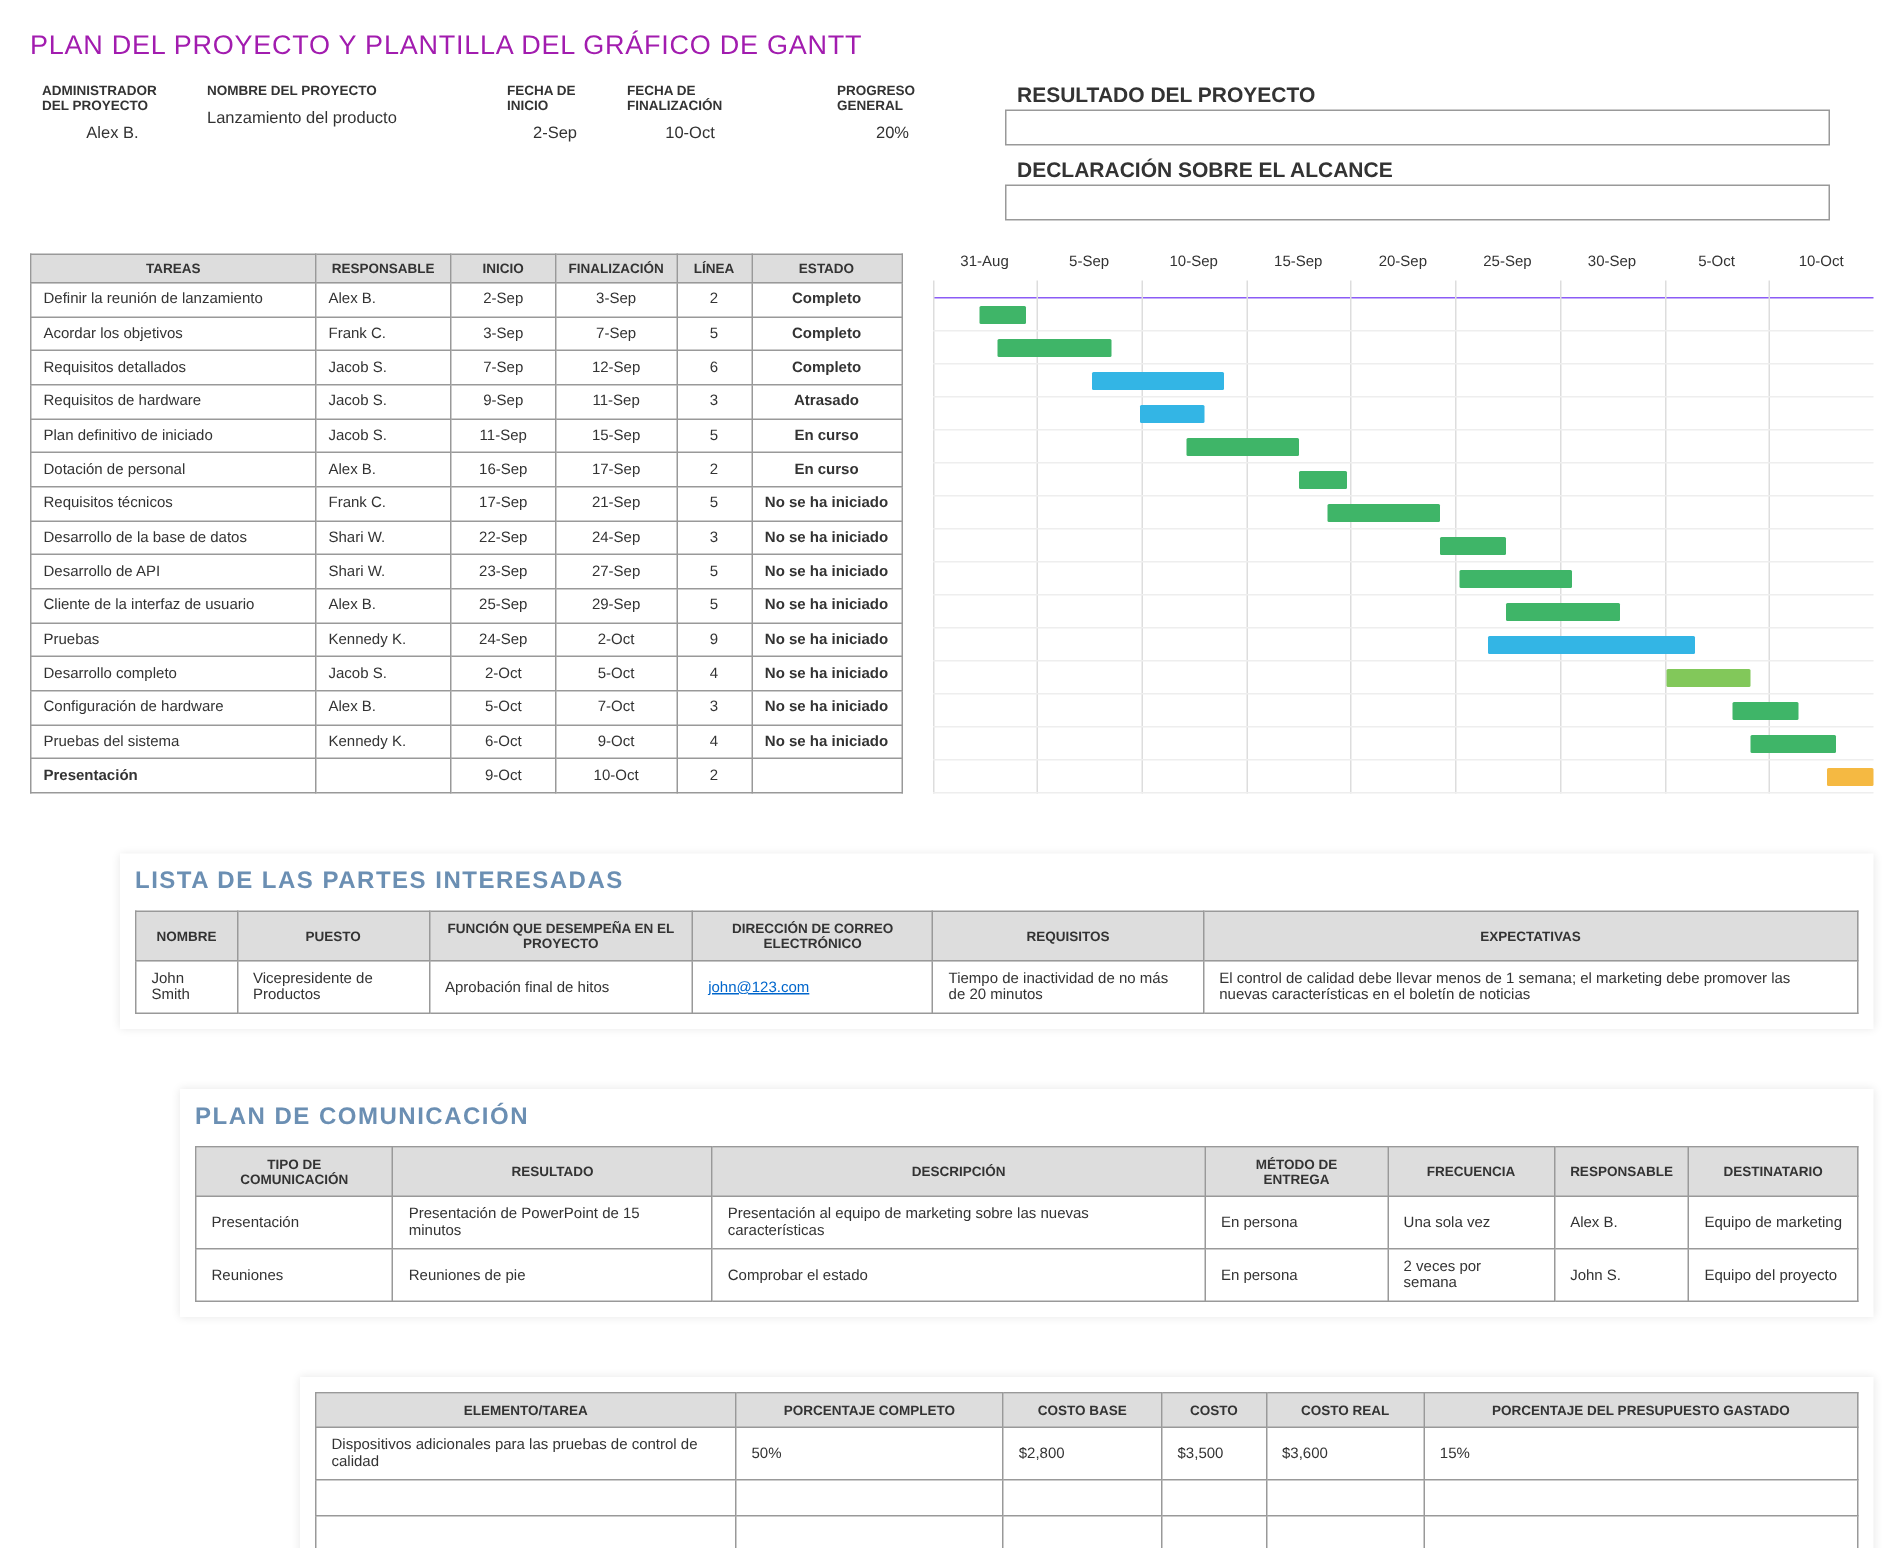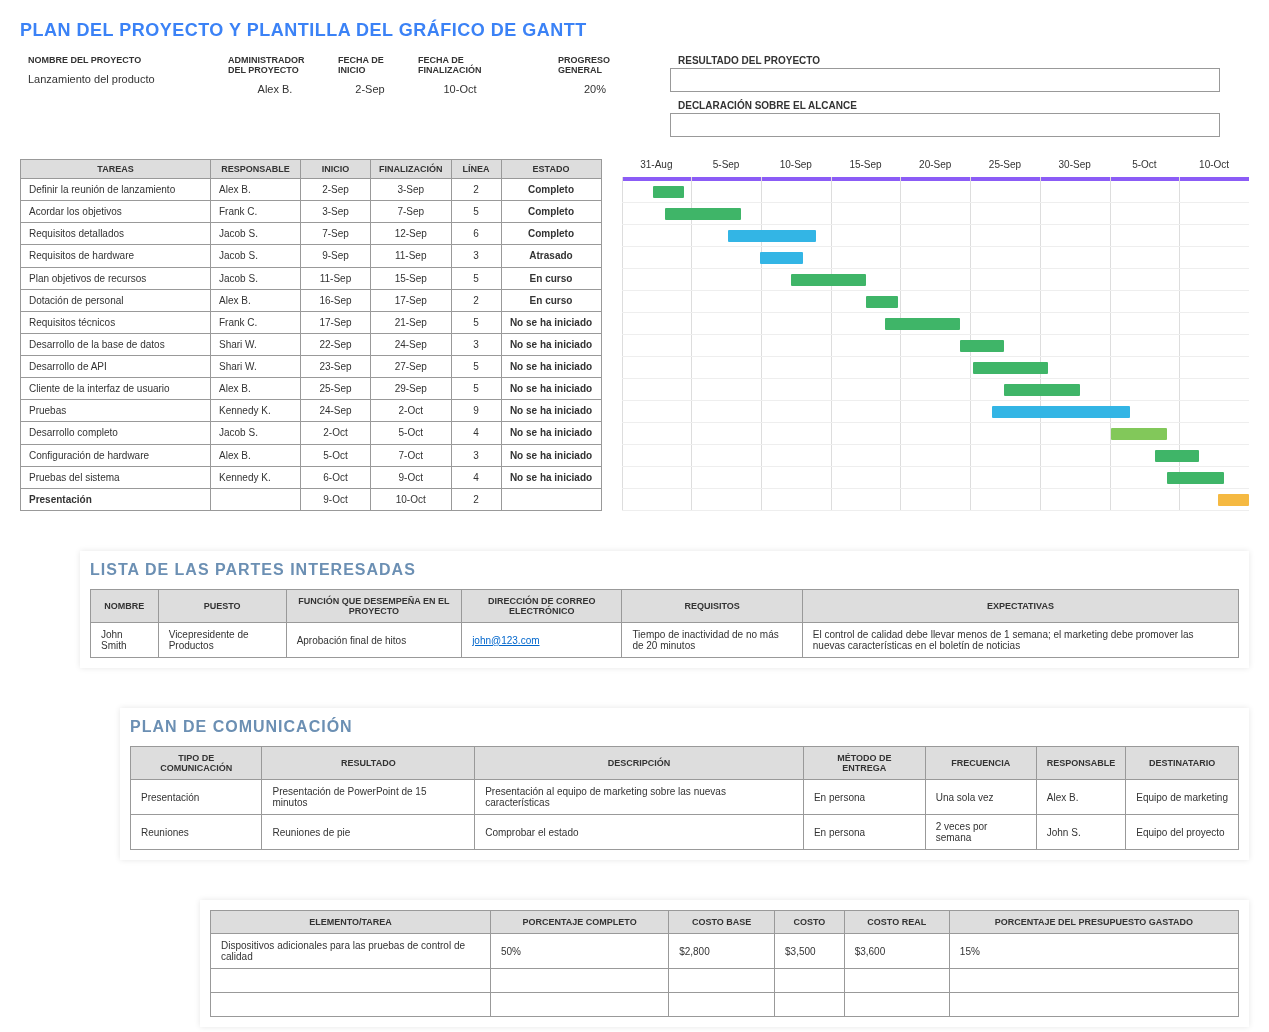--- a/index.html
+++ b/index.html
@@ -1,38 +1,38 @@
 <!DOCTYPE html>
 <html><head>
 <meta charset="utf-8">
 <style>
 *{margin:0;padding:0;box-sizing:border-box}
 body{font-family:Arial,sans-serif;background:#fff;padding:20px;font-size:11px;color:#333}
-.title{font-size:18px;font-weight:bold;color:#3b82f6;margin-bottom:12px;letter-spacing:0.5px}
+.title{font-size:18px;font-weight:normal;color:#a21caf;margin-bottom:12px;letter-spacing:0.5px}
 .hdr-row{display:flex;gap:0;margin-bottom:8px}
 .hdr-label{font-size:9px;font-weight:bold;text-align:left}
 .hdr-val{font-size:11px;text-align:center}
 .hdr-grp{display:flex;flex-direction:column}
 .hdr-grp .hdr-label{border-bottom:none;padding:2px 8px}
 .hdr-grp .hdr-val{padding:6px 8px}
 .w1{width:200px}.w2{width:110px}.w3{width:80px}.w4{width:100px}.w5{width:90px}
-.side-label{font-size:10px;font-weight:bold;padding:2px 8px}
+.side-label{font-size:14px;font-weight:bold;padding:2px 8px}
 .side-box{border:1px solid #999;height:24px;width:550px;margin-bottom:6px}
 .main-row{display:flex;gap:20px;margin-top:16px}
 table{border-collapse:collapse;font-size:10px}
 th,td{border:1px solid #999;padding:4px 8px;text-align:center}
 th{background:#ddd;font-size:9px;font-weight:bold}
 .task-tbl td:first-child{text-align:left;width:190px}
 .task-tbl td:nth-child(2){width:90px;text-align:left}
 .task-tbl td:nth-child(3),.task-tbl td:nth-child(4){width:70px}
 .task-tbl td:nth-child(5){width:50px}
 .task-tbl td:nth-child(6){width:100px;font-weight:bold}
 .task-tbl tr:last-child td:first-child{font-weight:bold}
 .gantt{flex:1;position:relative}
-.gantt-hdr{display:flex;font-size:10px;border-bottom:4px solid #8b5cf6;padding-bottom:7px}
+.gantt-hdr{display:flex;font-size:10px;border-bottom:1px solid #8b5cf6;padding-bottom:18px}
 .gantt-hdr span{flex:1;text-align:center}
 .gantt-row{height:22px;display:flex;border-bottom:1px solid #eee;position:relative}
 .gantt-row div{position:absolute;height:12px;top:5px;border-radius:1px}
 .gantt-grid{position:absolute;top:18px;bottom:0;left:0;right:0;display:flex;pointer-events:none}
 .gantt-grid span{flex:1;border-left:1px solid #ddd}
 .section{margin-top:40px;padding:10px;box-shadow:0 0 6px rgba(0,0,0,0.1);background:#fff}
 .section-title{font-size:16px;font-weight:bold;color:#6b8fb3;margin-bottom:10px;letter-spacing:1px}
 .sect2{margin-left:60px}.sect3{margin-left:100px}.sect4{margin-left:180px}
 .wide td,.wide th{padding:6px 10px}
 .wide td{text-align:left}
@@ -40,27 +40,27 @@
 .link{color:#0066cc;text-decoration:underline}
 </style>
 </head>
 <body>
 
 <div class="title">PLAN DEL PROYECTO Y PLANTILLA DEL GRÁFICO DE GANTT</div>
 
 <div style="display:flex;gap:30px">
 <div>
 <div class="hdr-row">
+  <div class="hdr-grp w2">
+          <div class="hdr-label">ADMINISTRADOR DEL PROYECTO</div>
+          <div class="hdr-val">Alex B.</div>
+        </div>
   <div class="hdr-grp w1">
           <div class="hdr-label">NOMBRE DEL PROYECTO</div>
           <div class="hdr-val" style="text-align:left">Lanzamiento del producto</div>
-        </div>
-  <div class="hdr-grp w2">
-          <div class="hdr-label">ADMINISTRADOR DEL PROYECTO</div>
-          <div class="hdr-val">Alex B.</div>
         </div>
   <div class="hdr-grp w3">
           <div class="hdr-label">FECHA DE INICIO</div>
           <div class="hdr-val">2-Sep</div>
         </div>
   <div class="hdr-grp w4">
           <div class="hdr-label">FECHA DE FINALIZACIÓN</div>
           <div class="hdr-val">10-Oct</div>
         </div>
   <div style="width:40px"></div>
@@ -117,21 +117,21 @@
         </tr>
         <tr>
           <td>Requisitos de hardware</td>
           <td>Jacob S.</td>
           <td>9-Sep</td>
           <td>11-Sep</td>
           <td>3</td>
           <td>Atrasado</td>
         </tr>
         <tr>
-          <td>Plan objetivos de recursos</td>
+          <td>Plan definitivo de iniciado</td>
           <td>Jacob S.</td>
           <td>11-Sep</td>
           <td>15-Sep</td>
           <td>5</td>
           <td>En curso</td>
         </tr>
         <tr>
           <td>Dotación de personal</td>
           <td>Alex B.</td>
           <td>16-Sep</td>

